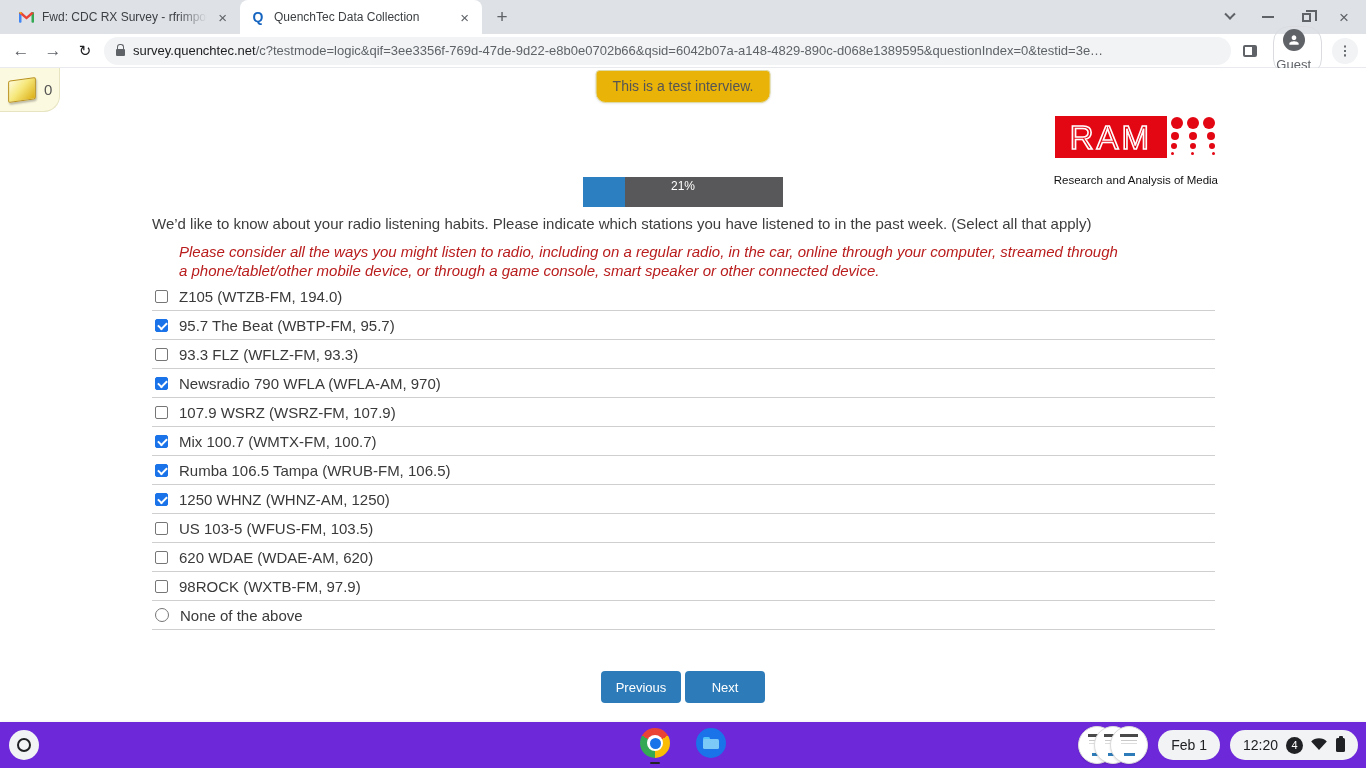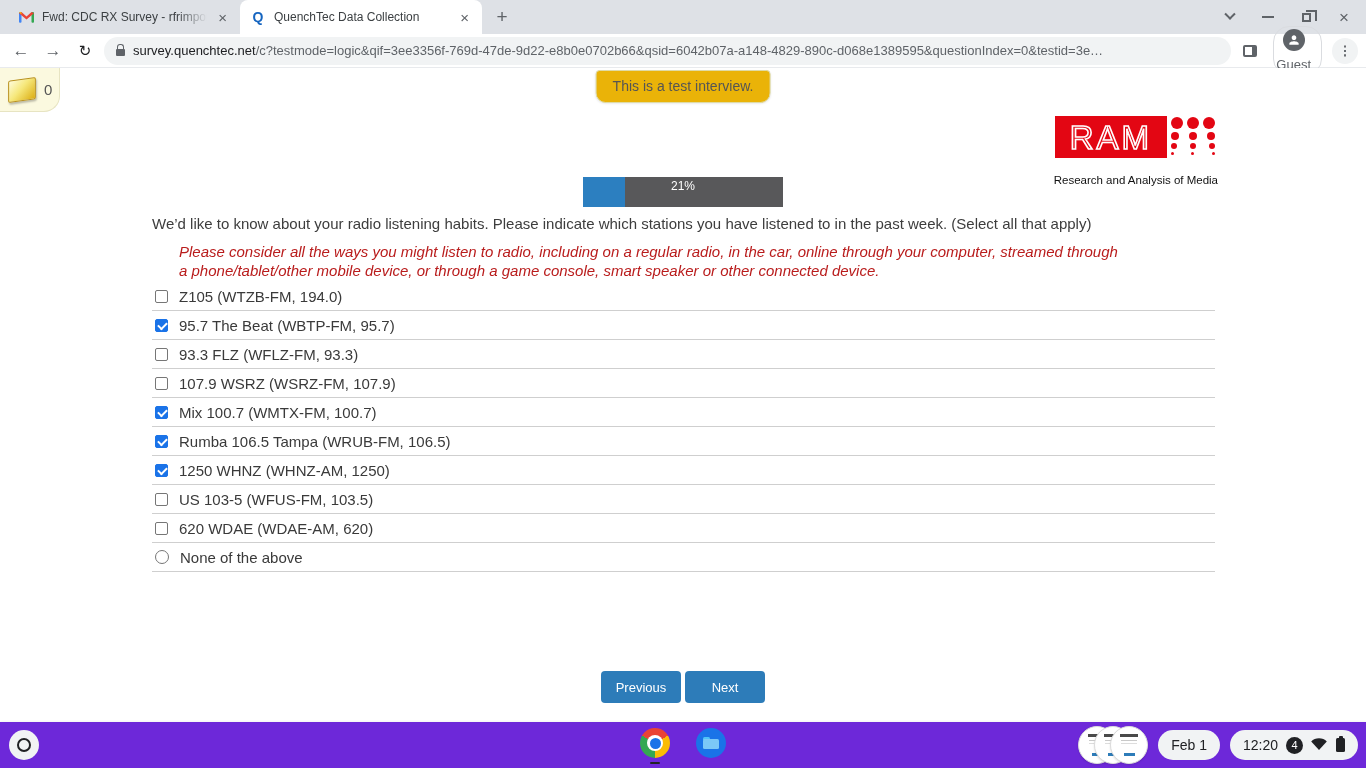--- a/index.html
+++ b/index.html
@@ -222,20 +222,24 @@
     </div>
       <div class="opt-row">
       <span class="ctrl checkbox checked"></span>
       <span class="opt-label">95.7 The Beat (WBTP-FM, 95.7)</span>
     </div>
       <div class="opt-row">
       <span class="ctrl checkbox"></span>
       <span class="opt-label">93.3 FLZ (WFLZ-FM, 93.3)</span>
     </div>
       <div class="opt-row">
+      <span class="ctrl checkbox checked"></span>
+      <span class="opt-label">Newsradio 790 WFLA (WFLA-AM, 970)</span>
+    </div>
+      <div class="opt-row">
       <span class="ctrl checkbox"></span>
       <span class="opt-label">107.9 WSRZ (WSRZ-FM, 107.9)</span>
     </div>
       <div class="opt-row">
       <span class="ctrl checkbox checked"></span>
       <span class="opt-label">Mix 100.7 (WMTX-FM, 100.7)</span>
     </div>
       <div class="opt-row">
       <span class="ctrl checkbox checked"></span>
       <span class="opt-label">Rumba 106.5 Tampa (WRUB-FM, 106.5)</span>
@@ -244,20 +248,24 @@
       <span class="ctrl checkbox checked"></span>
       <span class="opt-label">1250 WHNZ (WHNZ-AM, 1250)</span>
     </div>
       <div class="opt-row">
       <span class="ctrl checkbox"></span>
       <span class="opt-label">US 103-5 (WFUS-FM, 103.5)</span>
     </div>
       <div class="opt-row">
       <span class="ctrl checkbox"></span>
       <span class="opt-label">620 WDAE (WDAE-AM, 620)</span>
+    </div>
+      <div class="opt-row">
+      <span class="ctrl checkbox"></span>
+      <span class="opt-label">98ROCK (WXTB-FM, 97.9)</span>
     </div>
       <div class="opt-row">
       <span class="ctrl radio"></span>
       <span class="opt-label">None of the above</span>
     </div>
     </div>
 
   <div class="nav-buttons">
     <button class="btn">Previous</button>
     <button class="btn">Next</button>

